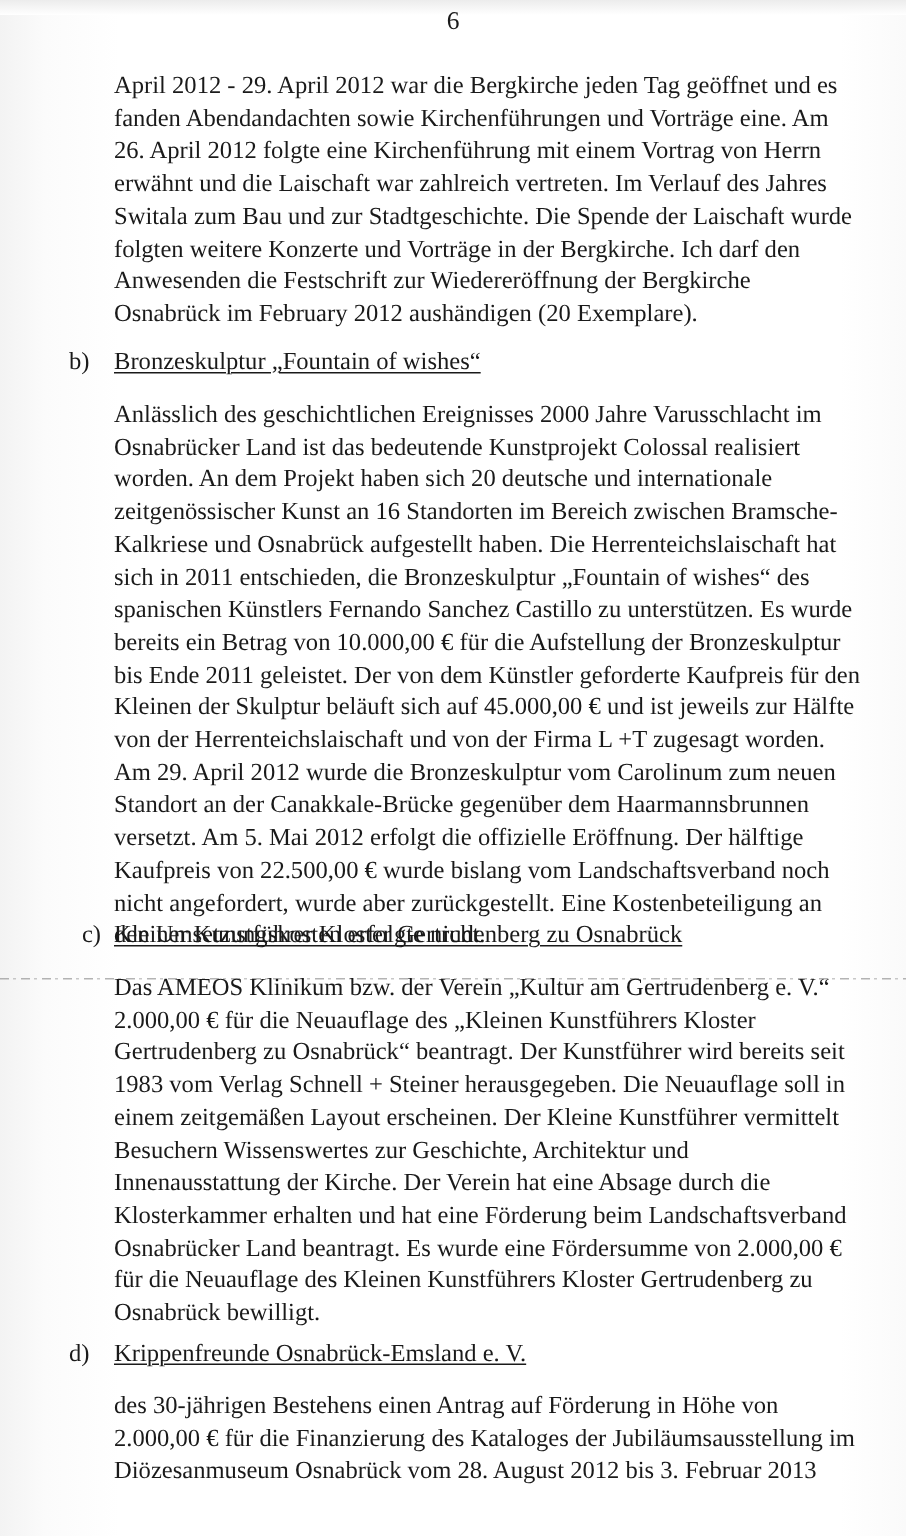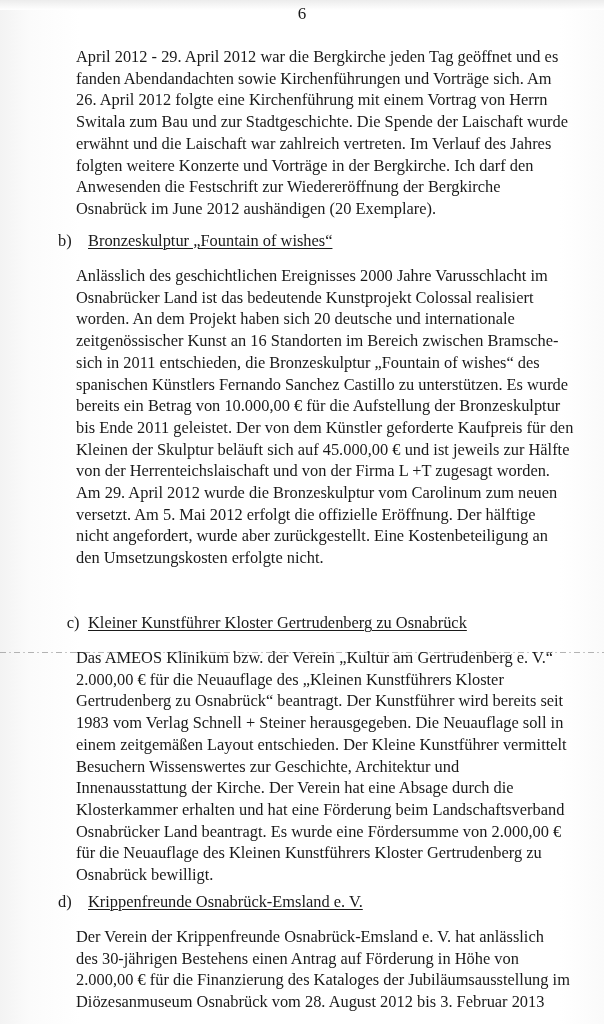--- a/index.html
+++ b/index.html
@@ -41,21 +41,21 @@
       width: 520px;
       font-size: 16.4px;
       line-height: 21.7px;
     }
     .para .line {
       display: block;
       white-space: nowrap;
     }
     .heading {
       position: absolute;
-      left: 58px;
+      left: 46px;
       font-size: 16.4px;
       line-height: 21px;
       white-space: nowrap;
     }
     .heading .letter {
       display: inline-block;
       width: 30px;
     }
     .heading .title {
       text-decoration: underline;
@@ -75,68 +75,70 @@
 </head>
 <body>
 
 <div class="scan-shade"></div>
 <div class="scan-top"></div>
 
 <div class="page-number">6</div>
 
 <div class="para" style="top:34px;margin-top:12px;">
   <span class="line">April 2012 - 29. April 2012 war die Bergkirche jeden Tag geöffnet und es</span>
-  <span class="line">fanden Abendandachten sowie Kirchenführungen und Vorträge sich. Am</span>
+  <span class="line">fanden Abendandachten sowie Kirchenführungen und Vorträge eine. Am</span>
   <span class="line">26. April 2012 folgte eine Kirchenführung mit einem Vortrag von Herrn</span>
+  <span class="line">erwähnt und die Laischaft war zahlreich vertreten. Im Verlauf des Jahres</span>
   <span class="line">Switala zum Bau und zur Stadtgeschichte. Die Spende der Laischaft wurde</span>
-  <span class="line">erwähnt und die Laischaft war zahlreich vertreten. Im Verlauf des Jahres</span>
   <span class="line">folgten weitere Konzerte und Vorträge in der Bergkirche. Ich darf den</span>
   <span class="line">Anwesenden die Festschrift zur Wiedereröffnung der Bergkirche</span>
-  <span class="line">Osnabrück im June 2012 aushändigen (20 Exemplare).</span>
+  <span class="line">Osnabrück im February 2012 aushändigen (20 Exemplare).</span>
 </div>
 
 <div class="heading" style="top:230px;">
   <span class="letter">b)</span><span class="title">Bronzeskulptur „Fountain of wishes“</span>
 </div>
 <div class="para" style="top:265px;">
   <span class="line">Anlässlich des geschichtlichen Ereignisses 2000 Jahre Varusschlacht im</span>
   <span class="line">Osnabrücker Land ist das bedeutende Kunstprojekt Colossal realisiert</span>
   <span class="line">worden. An dem Projekt haben sich 20 deutsche und internationale</span>
   <span class="line">zeitgenössischer Kunst an 16 Standorten im Bereich zwischen Bramsche-</span>
+  <span class="line">Kalkriese und Osnabrück aufgestellt haben. Die Herrenteichslaischaft hat</span>
   <span class="line">sich in 2011 entschieden, die Bronzeskulptur „Fountain of wishes“ des</span>
   <span class="line">spanischen Künstlers Fernando Sanchez Castillo zu unterstützen. Es wurde</span>
   <span class="line">bereits ein Betrag von 10.000,00 € für die Aufstellung der Bronzeskulptur</span>
   <span class="line">bis Ende 2011 geleistet. Der von dem Künstler geforderte Kaufpreis für den</span>
   <span class="line">Kleinen der Skulptur beläuft sich auf 45.000,00 € und ist jeweils zur Hälfte</span>
   <span class="line">von der Herrenteichslaischaft und von der Firma L +T zugesagt worden.</span>
   <span class="line">Am 29. April 2012 wurde die Bronzeskulptur vom Carolinum zum neuen</span>
+  <span class="line">Standort an der Canakkale-Brücke gegenüber dem Haarmannsbrunnen</span>
   <span class="line">versetzt. Am 5. Mai 2012 erfolgt die offizielle Eröffnung. Der hälftige</span>
+  <span class="line">Kaufpreis von 22.500,00 € wurde bislang vom Landschaftsverband noch</span>
   <span class="line">nicht angefordert, wurde aber zurückgestellt. Eine Kostenbeteiligung an</span>
   <span class="line">den Umsetzungskosten erfolgte nicht.</span>
 </div>
 
 <div class="heading" style="top:612px;text-align:center;">
   <span class="letter">c)</span><span class="title">Kleiner Kunstführer Kloster Gertrudenberg zu Osnabrück</span>
 </div>
 <div class="fold-line"></div>
 <div class="para" style="top:647px;">
   <span class="line">Das AMEOS Klinikum bzw. der Verein „Kultur am Gertrudenberg e. V.“</span>
   <span class="line">2.000,00 € für die Neuauflage des „Kleinen Kunstführers Kloster</span>
   <span class="line">Gertrudenberg zu Osnabrück“ beantragt. Der Kunstführer wird bereits seit</span>
   <span class="line">1983 vom Verlag Schnell + Steiner herausgegeben. Die Neuauflage soll in</span>
-  <span class="line">einem zeitgemäßen Layout entschieden. Der Kleine Kunstführer vermittelt</span>
+  <span class="line">einem zeitgemäßen Layout erscheinen. Der Kleine Kunstführer vermittelt</span>
   <span class="line">Besuchern Wissenswertes zur Geschichte, Architektur und</span>
   <span class="line">Innenausstattung der Kirche. Der Verein hat eine Absage durch die</span>
   <span class="line">Klosterkammer erhalten und hat eine Förderung beim Landschaftsverband</span>
   <span class="line">Osnabrücker Land beantragt. Es wurde eine Fördersumme von 2.000,00 €</span>
   <span class="line">für die Neuauflage des Kleinen Kunstführers Kloster Gertrudenberg zu</span>
   <span class="line">Osnabrück bewilligt.</span>
 </div>
 
 <div class="heading" style="top:891px;">
   <span class="letter">d)</span><span class="title">Krippenfreunde Osnabrück-Emsland e. V.</span>
 </div>
 <div class="para" style="top:926px;">
-  <span class="line">Der Verein der Krippenfreunde Osnabrück-Emsland e. V. hat anlässlich</span>
   <span class="line">des 30-jährigen Bestehens einen Antrag auf Förderung in Höhe von</span>
   <span class="line">2.000,00 € für die Finanzierung des Kataloges der Jubiläumsausstellung im</span>
   <span class="line">Diözesanmuseum Osnabrück vom 28. August 2012 bis 3. Februar 2013</span>
 </div>
 
 </body></html>

